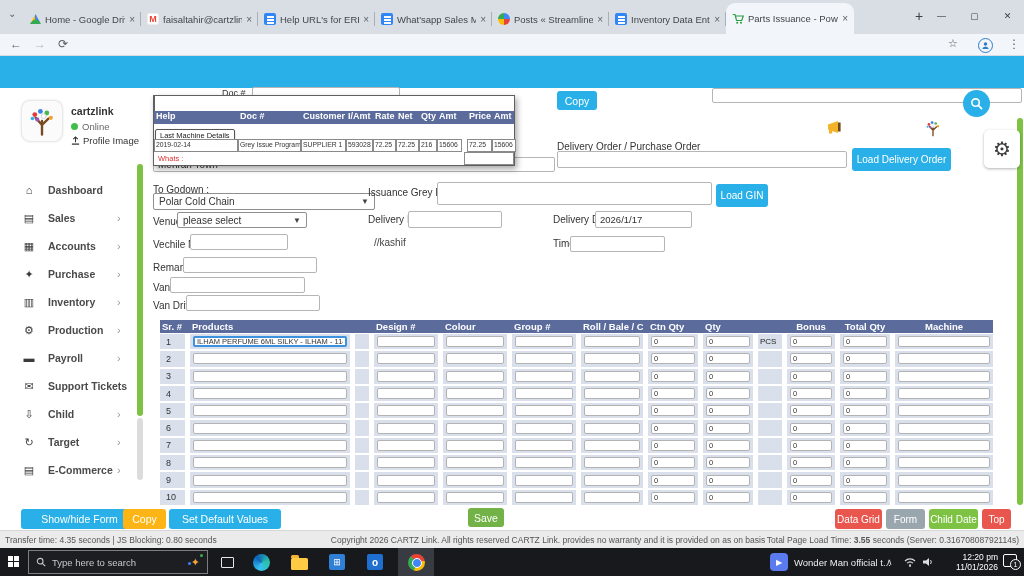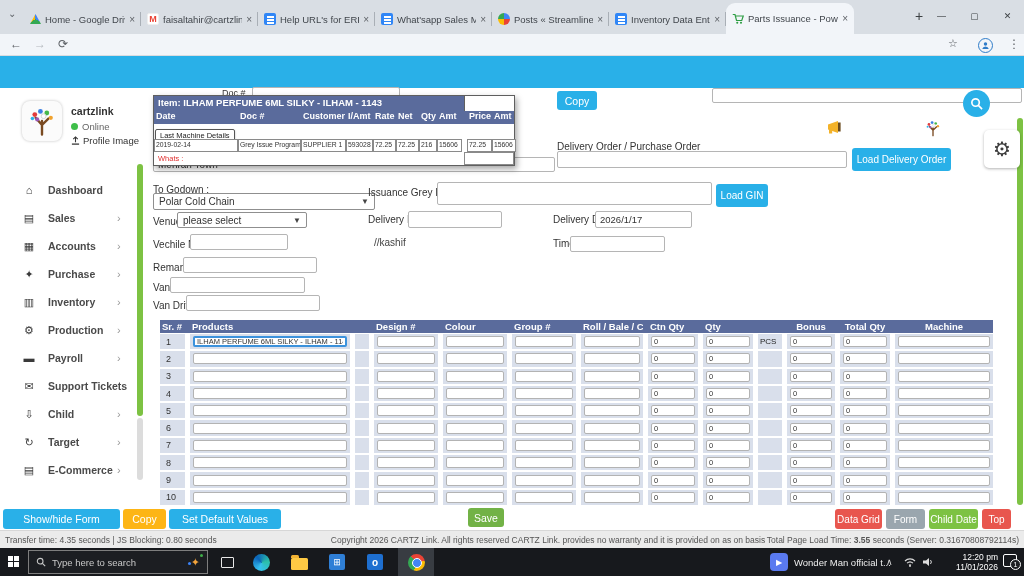--- a/index.html
+++ b/index.html
@@ -360,25 +360,24 @@
   <button class="btn blue" style="left:557px;top:91px;width:40px;height:19px;z-index:2">Copy</button>
   <span class="search-circle">
     <svg width="13" height="13" viewBox="0 0 14 14">
         <circle cx="6" cy="6" r="4" stroke="#fff" fill="none" stroke-width="1.8"></circle>
         <path d="M9 9l4 4" stroke="#fff" stroke-width="1.8"></path>
       </svg>
   </span>
 
   <div class="popup">
     <div class="popup-titlerow">
-      <span class="popup-title">Item: ILHAM PERFUME 6ML SILKY - ILHAM - 1143</span>
       <span class="popup-title-notch"></span>
     </div>
     <div class="popup-headrow">
-        <span class="pcell" style="width: 84px;">Date</span>
+        <span class="pcell" style="width: 84px;">Help</span>
         <span class="pcell" style="width: 63px;">Doc #</span>
         <span class="pcell" style="width: 45px;">Customer</span>
         <span class="pcell" style="width: 27px;">I/Amt</span>
         <span class="pcell" style="width: 23px;">Rate</span>
         <span class="pcell" style="width: 23px;">Net</span>
         <span class="pcell" style="width: 18px;">Qty</span>
         <span class="pcell" style="width: 25px;">Amt</span>
         <span class="pcell pgap" style="width: 25px;">Price</span>
         <span class="pcell" style="width: 24px;">Amt</span>
       </div>
@@ -799,21 +798,21 @@
         <span class="gcell">
           <input class="ginput" value="0" style="">
         </span>
         <span class="gcell">
           <input class="ginput" value="" style="">
         </span>
       </div>
     </div>
   <div class="page-scroll"></div>
 
-  <button class="btn blue" style="left:3px;top:509px;width:117px;height:20px">Show/hide Form</button>
+  <button class="btn blue" style="left:21px;top:509px;width:117px;height:20px">Show/hide Form</button>
   <button class="btn yellow" style="left:123px;top:509px;width:43px;height:20px">Copy</button>
   <button class="btn blue" style="left:169px;top:509px;width:112px;height:20px">Set Default Values</button>
   <button class="btn green" style="left:468px;top:508px;width:36px;height:19px">Save</button>
   <button class="btn red" style="left:835px;top:509px;width:47px;height:20px;font-size:10px">Data Grid</button>
   <button class="btn grey" style="left:886px;top:509px;width:39px;height:20px;font-size:10px">Form</button>
   <button class="btn lime" style="left:929px;top:509px;width:49px;height:20px;font-size:10px">Child Date</button>
   <button class="btn red" style="left:982px;top:509px;width:29px;height:20px;font-size:10px">Top</button>
 
   <div class="footer">
     <span class="fl">Transfer time: 4.35 seconds  | JS Blocking: 0.80 seconds</span>

